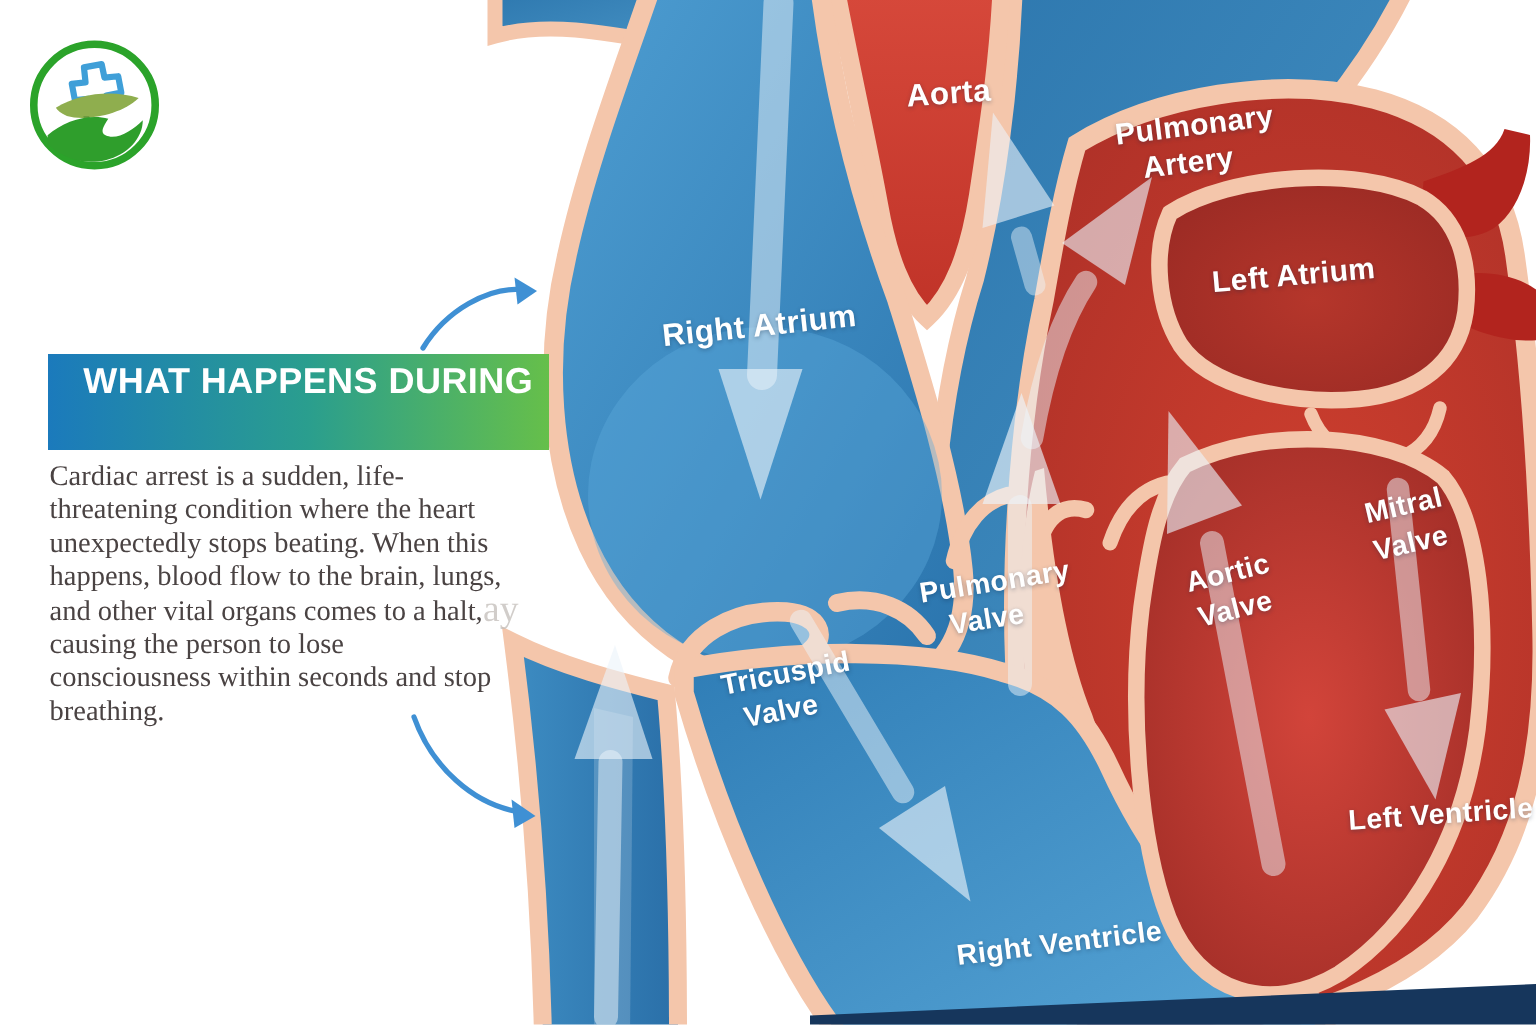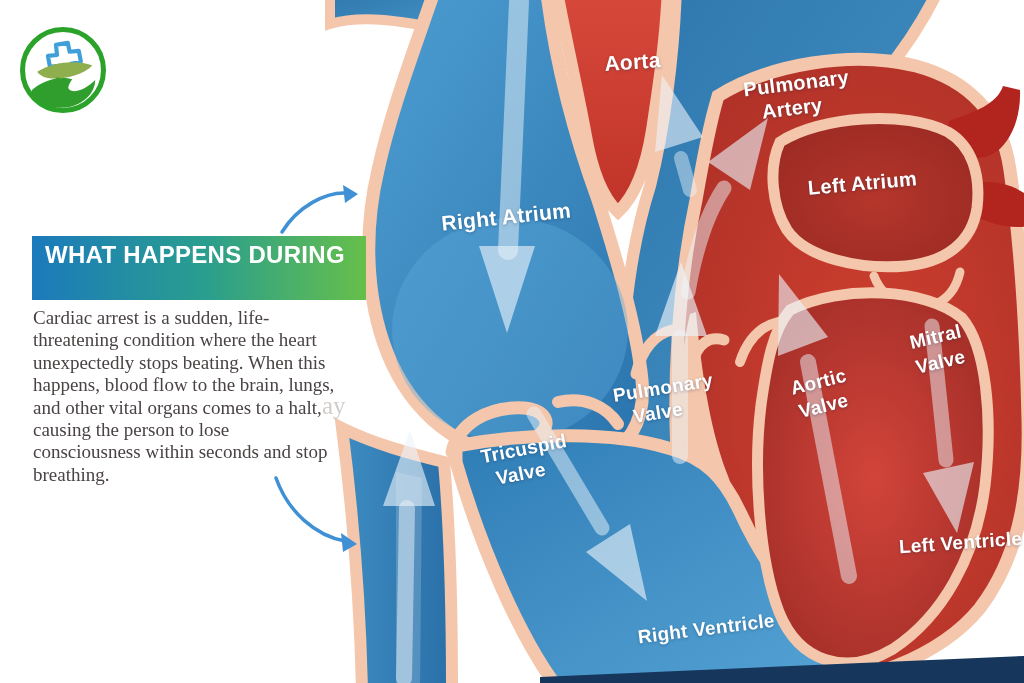--- a/index.html
+++ b/index.html
@@ -4,21 +4,21 @@
 <style>
   html,body{margin:0;padding:0;}
   body{width:1024px;height:683px;background:#ffffff;overflow:hidden;position:relative;
        font-family:"Liberation Sans",sans-serif;}
   #scene{position:absolute;left:0;top:0;}
   .lbl{font-family:"Liberation Sans",sans-serif;font-weight:bold;fill:#ffffff;
        text-shadow:0 1px 3px rgba(20,40,70,.35);letter-spacing:.3px;}
   .title-banner{position:absolute;left:32px;top:236px;width:334px;height:64px;
        background:linear-gradient(90deg,#1b7abc 0%,#2a9e8e 52%,#66bf4a 100%);
        color:#ffffff;font-weight:bold;font-size:24px;line-height:28px;
-       padding-top:5px;box-sizing:border-box;letter-spacing:.3px;}
+       padding-top:5px;box-sizing:border-box;letter-spacing:.3px;text-align:center;}
   .title-banner div{padding-left:13px;white-space:nowrap;}
   .desc{position:absolute;left:33px;top:307px;width:330px;margin:0;
        font-family:"Liberation Serif",serif;font-size:19px;line-height:22.4px;
        color:#4a4343;white-space:pre-line;}
 </style>
 </head>
 <body>
 
 <svg id="scene" width="1024" height="683" viewBox="0 0 1024 683">
   <defs>

